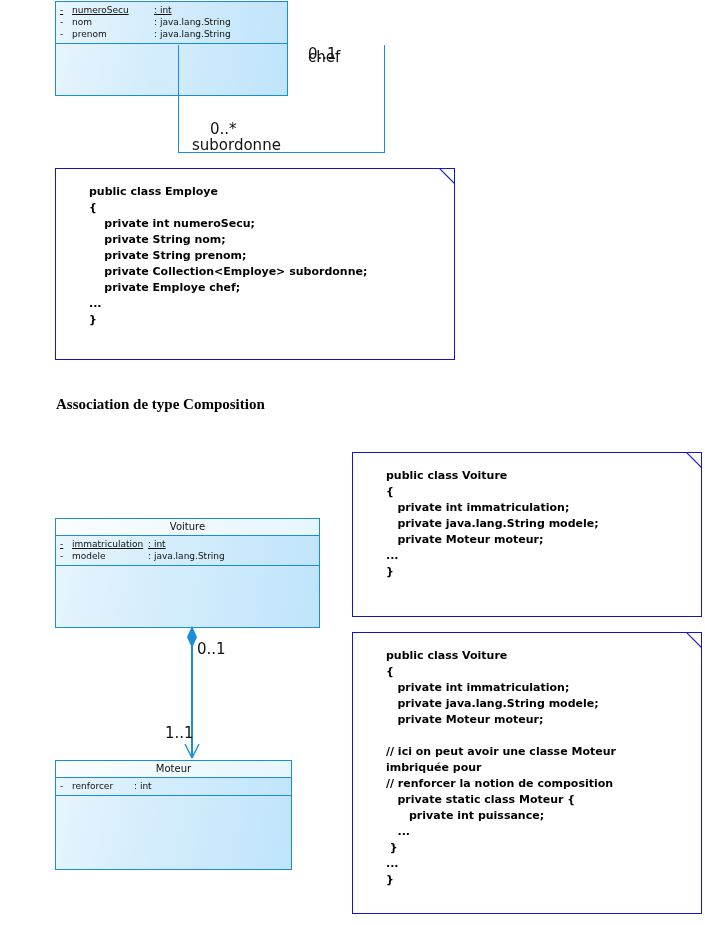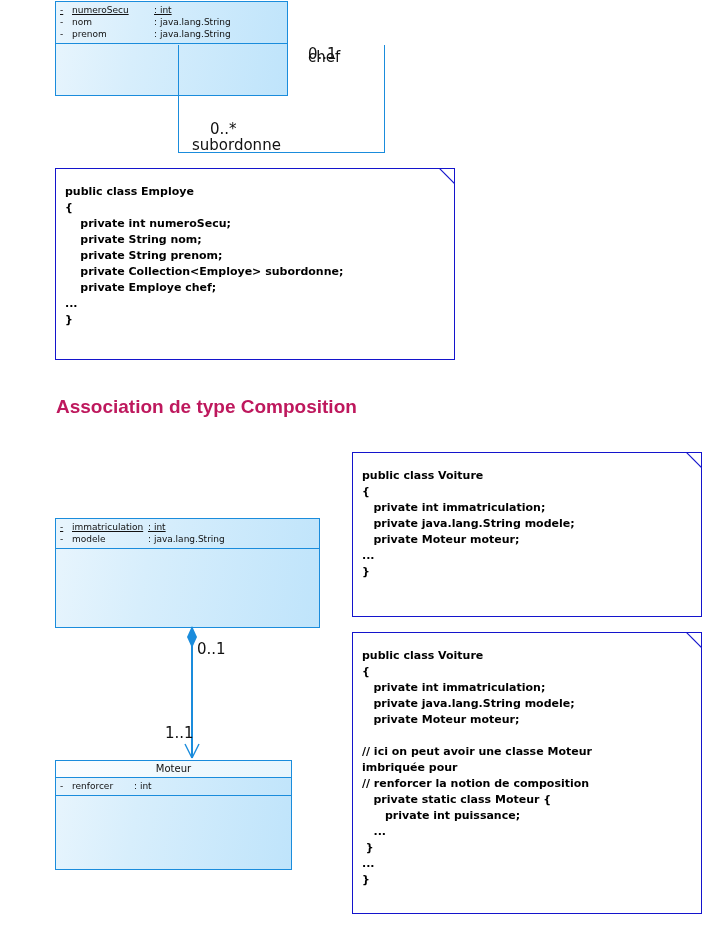--- a/index.html
+++ b/index.html
@@ -26,30 +26,30 @@
   .wide .nm{width:82px;}
 
   
   .assoc-label{position:absolute;font-size:15px;color:#111;line-height:11px;white-space:pre;}
 
   
   .selfassoc{position:absolute;border:1px solid #1a8cdc;border-top:none;box-sizing:border-box;
              background:transparent;}
 
   
-  .note{position:absolute;box-sizing:border-box;background:#ffffff;}
+  .note{position:absolute;box-sizing:border-box;background:#ffffff;padding-left:24px;}
   .note .body{position:absolute;inset:0;border:1.5px solid #1414cc;box-sizing:border-box;}
   .note .folddiag{position:absolute;top:0;right:0;width:16px;height:16px;}
   .note pre{position:relative;margin:0;padding:16px 0 0 10px;font-size:11px;font-weight:bold;
             color:#000;line-height:16px;font-family:"DejaVu Sans","Liberation Sans",sans-serif;
             white-space:pre;}
 
   
-  .heading{position:absolute;font-size:19px;font-weight:bold;color:#be185d;
-           font-family:Liberation Sans, sans-serif;}
+  .heading{position:absolute;font-size:15px;font-weight:bold;color:#000000;
+           font-family:Liberation Serif, serif;}
 
   
   .link-line{position:absolute;background:#1a8cdc;width:1.5px;}
 </style>
 </head>
 <body>
 
 <div class="uml-class wide" style="left:55px;top:1px;width:233px;height:95px;display:flex;flex-direction:column;">
   <div class="attrs">
     <div class="attr static">
@@ -93,20 +93,21 @@
     private String prenom;
     private Collection&lt;Employe&gt; subordonne;
     private Employe chef;
 ...
 }</pre>
 </div>
 
 <div class="heading" style="left:56px;top:396px;">Association de type Composition</div>
 
 <div class="uml-class" style="left:55px;top:518px;width:265px;height:110px;display:flex;flex-direction:column;">
+  <div class="row-name">Voiture</div>
   <div class="attrs">
     <div class="attr static">
       <span class="vis">-</span>
       <span class="nm">immatriculation</span>
       <span class="ty">: int</span>
     </div>
     <div class="attr">
       <span class="vis">-</span>
       <span class="nm">modele</span>
       <span class="ty">: java.lang.String</span>

